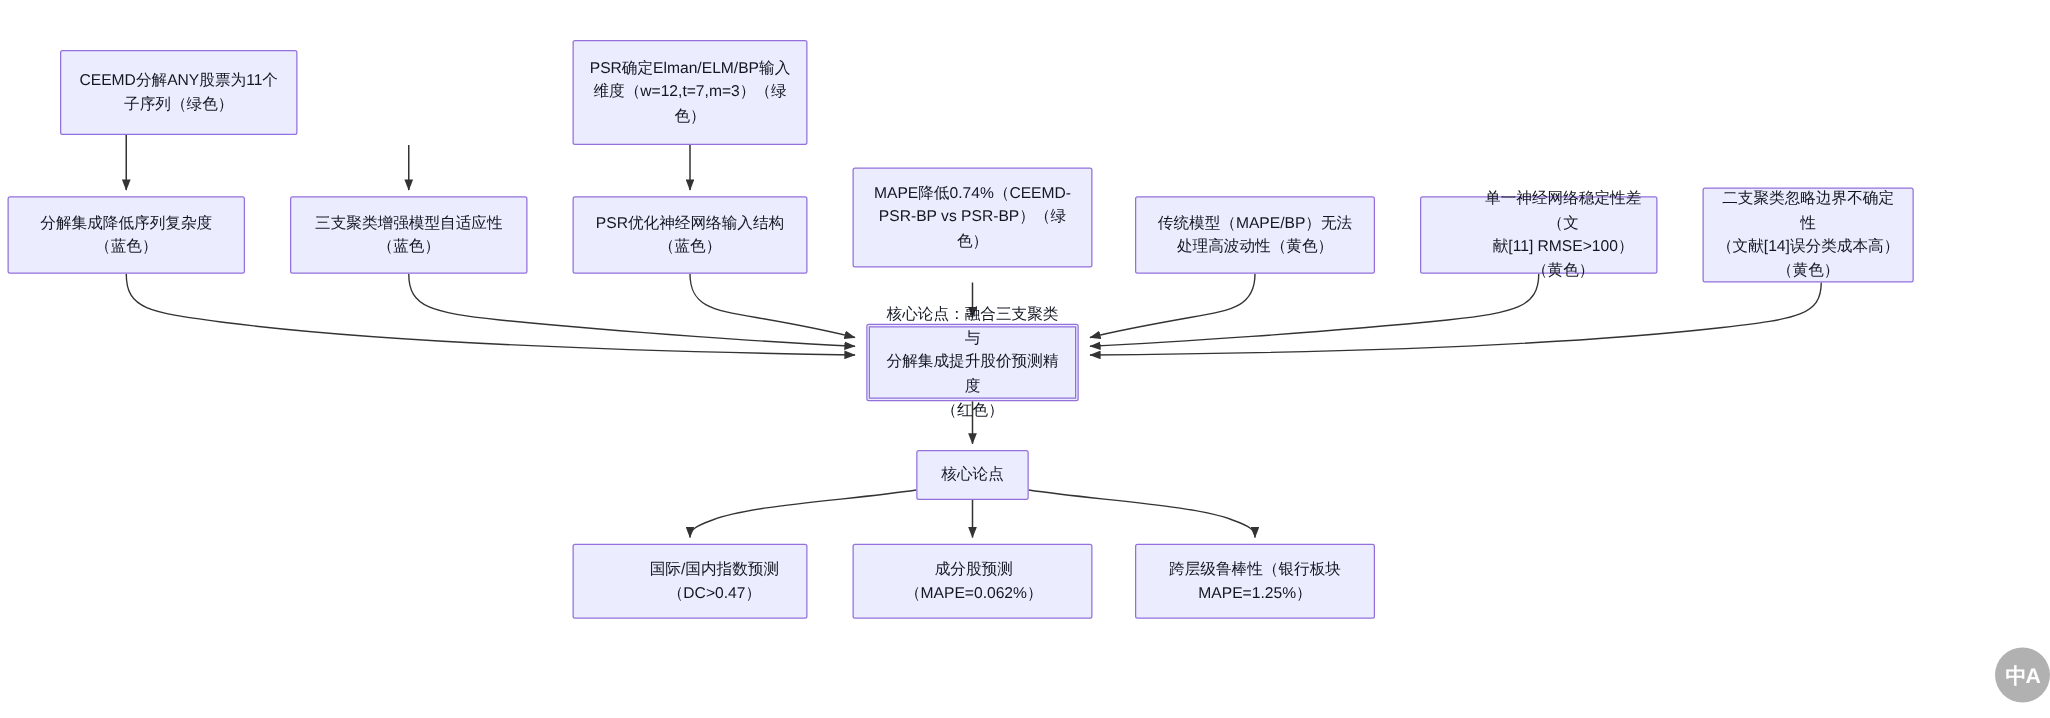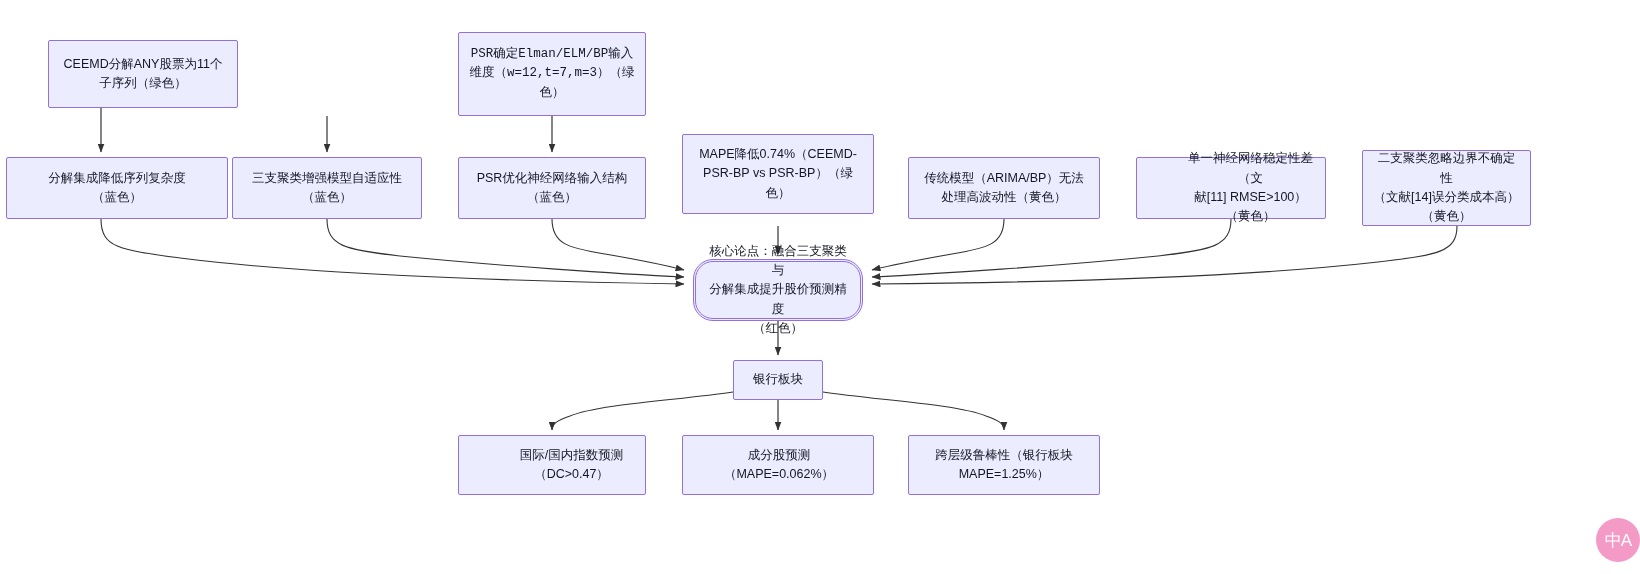--- a/index.html
+++ b/index.html
@@ -49,28 +49,28 @@
   .node-label {
     display: block;
     width: 100%;
     white-space: pre-line;
   }
   #ime-watermark {
     position: absolute;
     width: 44px;
     height: 44px;
     border-radius: 50%;
-    background: #ec4899;
+    background: #737373;
     opacity: 0.55;
     display: flex;
     align-items: center;
     justify-content: center;
     color: #ffffff;
     font-size: 17px;
-    font-weight: normal;
+    font-weight: bold;
     letter-spacing: -1px;
     overflow: hidden;
   }
 </style>
 </head>
 <body>
 
 <div id="canvas">
 
   <svg id="edges" viewBox="0 0 1640 574" width="1640" height="574" xmlns="http://www.w3.org/2000/svg">
@@ -100,27 +100,27 @@
     <path d="M778,400 L778,430" stroke="#333333" stroke-width="1.2" fill="none" marker-end="url(#arrowhead)"></path>
     <path d="M823,392 C876,400 956,404 986,416 C1000,421 1004,424 1004,430" stroke="#333333" stroke-width="1.1" fill="none" marker-end="url(#arrowhead)"></path>
   </svg>
 
   <div class="node" style="left:6px;top:40px;width:190px;height:68px;margin-left:42px;">
     <span class="node-label">CEEMD分解ANY股票为11个
 子序列（绿色）</span>
   </div>
 
 
-  <div class="node" style="left:458px;top:32px;width:188px;height:84px;font-family:Liberation Mono, monospace;">
+  <div class="node" style="left:458px;top:32px;width:188px;height:84px;">
     <span class="node-label">PSR确定Elman/ELM/BP输入
 维度（w=12,t=7,m=3）（绿
 色）</span>
   </div>
 
-  <div class="node" style="left:6px;top:157px;width:222px;height:62px;">
+  <div class="node" style="left:6px;top:157px;width:190px;height:62px;">
     <span class="node-label">分解集成降低序列复杂度
 （蓝色）</span>
   </div>
 
   <div class="node" style="left:232px;top:157px;width:190px;height:62px;">
     <span class="node-label">三支聚类增强模型自适应性
 （蓝色）</span>
   </div>
 
   <div class="node" style="left:458px;top:157px;width:188px;height:62px;">
@@ -128,43 +128,43 @@
 （蓝色）</span>
   </div>
 
   <div class="node" style="left:682px;top:134px;width:192px;height:80px;">
     <span class="node-label">MAPE降低0.74%（CEEMD-
 PSR-BP vs PSR-BP）（绿
 色）</span>
   </div>
 
   <div class="node" style="left:908px;top:157px;width:192px;height:62px;">
-    <span class="node-label">传统模型（ARIMA/BP）无法
+    <span class="node-label">传统模型（MAPE/BP）无法
 处理高波动性（黄色）</span>
   </div>
 
   <div class="node" style="left:1136px;top:157px;width:190px;height:62px;padding-left:48px;">
     <span class="node-label">单一神经网络稳定性差（文
 献[11] RMSE&gt;100）（黄色）</span>
   </div>
 
   <div class="node" style="left:1362px;top:150px;width:169px;height:76px;">
     <span class="node-label">二支聚类忽略边界不确定性
 （文献[14]误分类成本高）
 （黄色）</span>
   </div>
 
-  <div class="node central" style="left:693px;top:259px;width:170px;height:62px;border-radius:20px;">
+  <div class="node central" style="left:693px;top:259px;width:170px;height:62px;">
     <span class="node-label">核心论点：融合三支聚类与
 分解集成提升股价预测精度
 （红色）</span>
   </div>
 
   <div class="node" style="left:733px;top:360px;width:90px;height:40px;">
-    <span class="node-label">银行板块</span>
+    <span class="node-label">核心论点</span>
   </div>
 
   <div class="node" style="left:458px;top:435px;width:188px;height:60px;padding-left:48px;">
     <span class="node-label">国际/国内指数预测
 （DC&gt;0.47）</span>
   </div>
 
   <div class="node" style="left:682px;top:435px;width:192px;height:60px;padding-left:11px;">
     <span class="node-label">成分股预测
 （MAPE=0.062%）</span>

